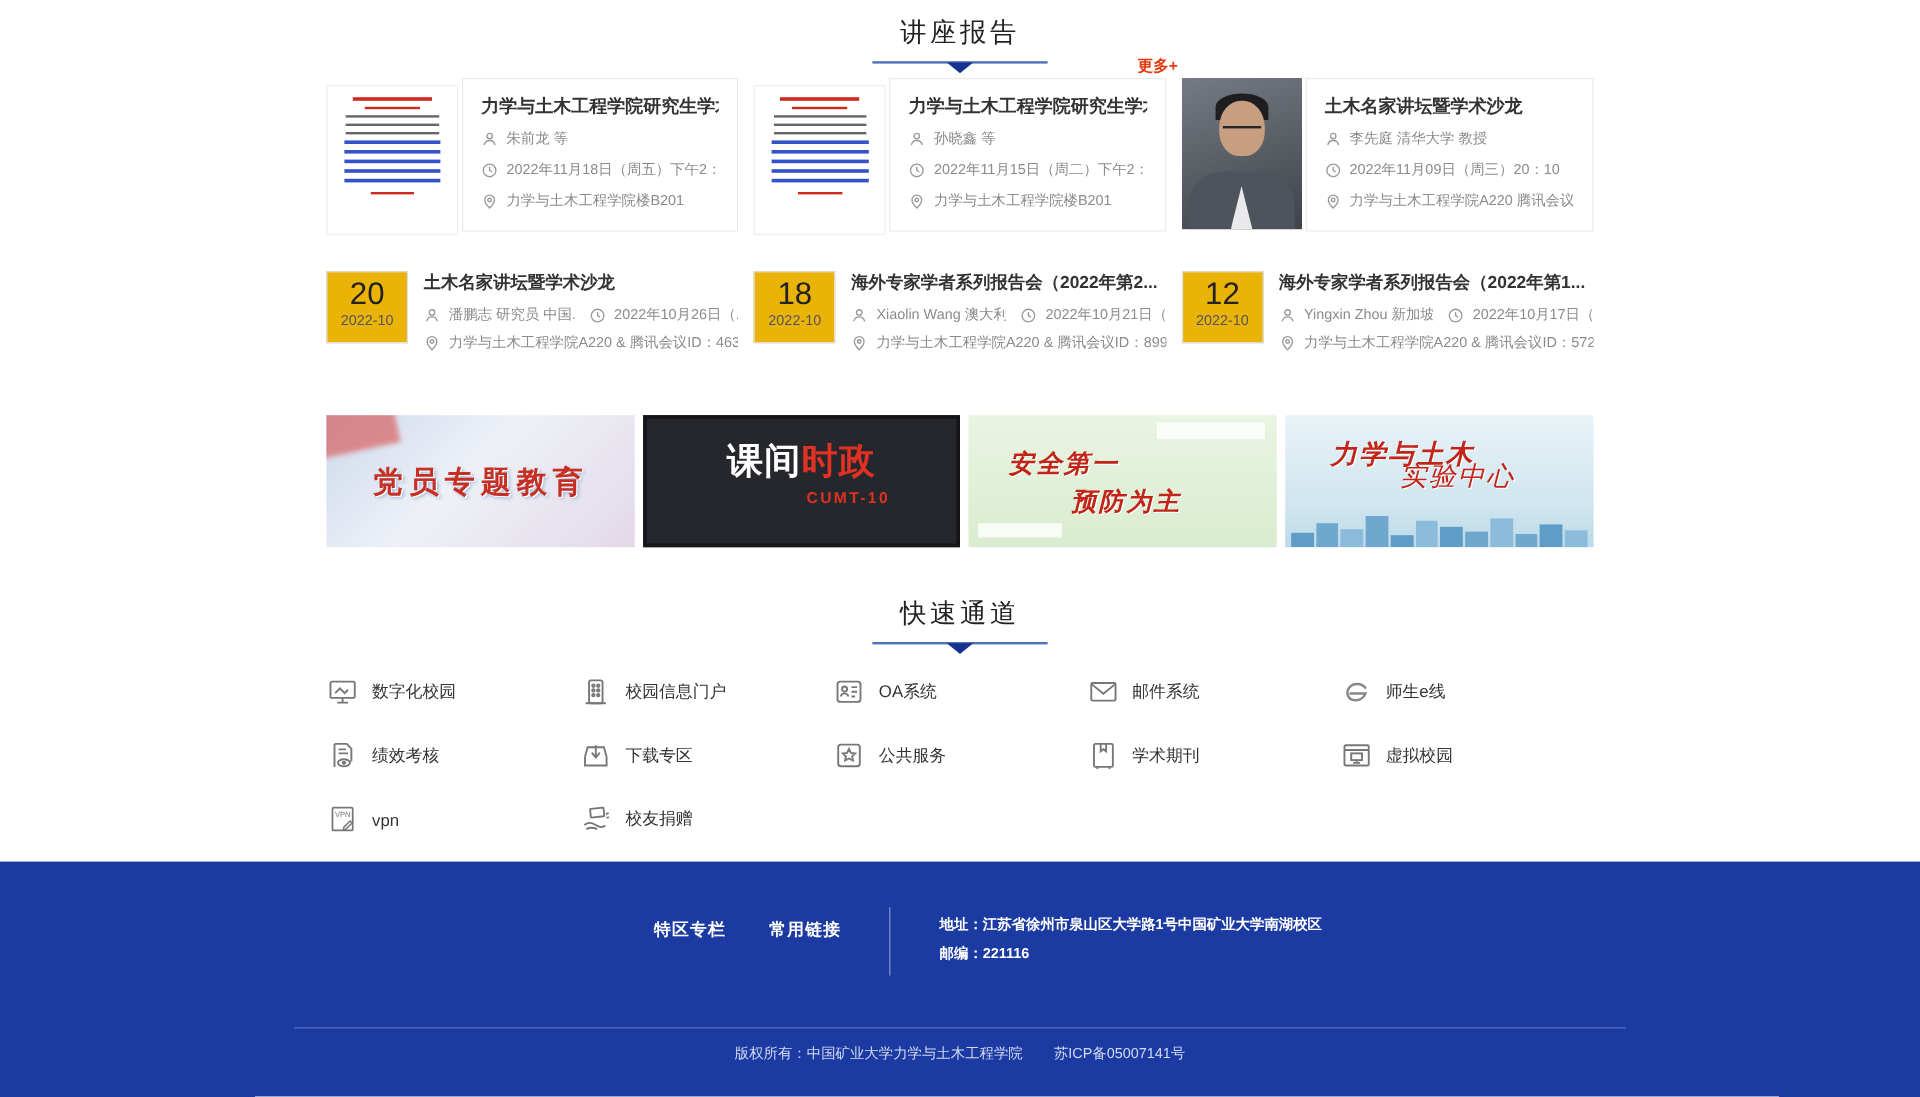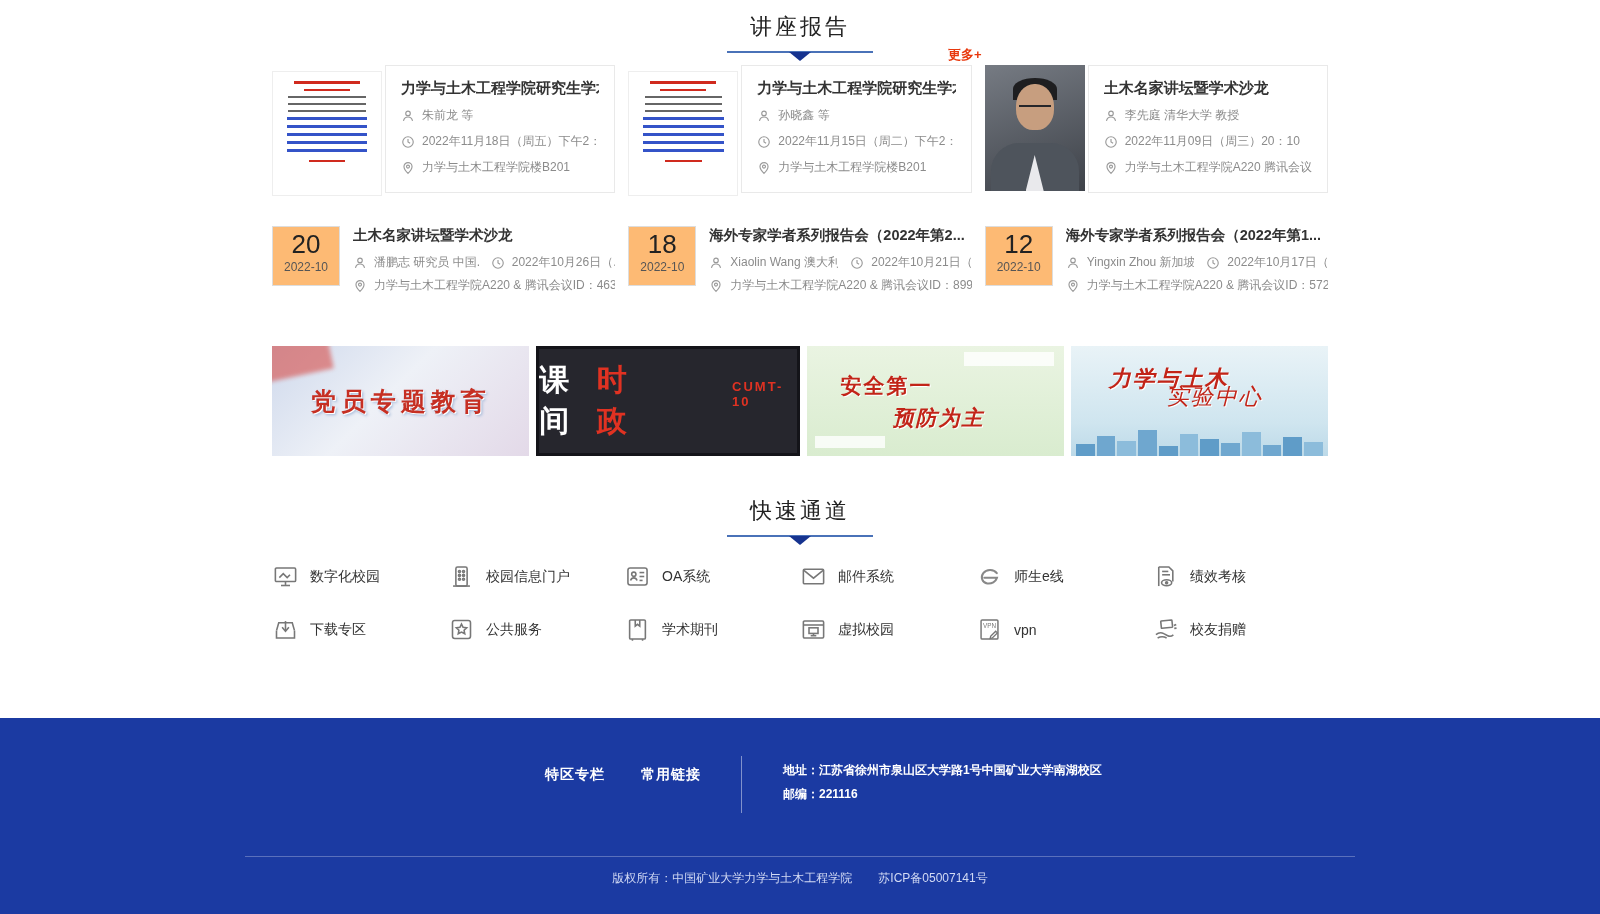--- a/index.html
+++ b/index.html
@@ -43,21 +43,21 @@
          width:18px;height:36px;background:#e9e9ec;clip-path:polygon(50% 0,100% 100%,0 100%);}
   .card-body{flex:1;min-width:0;border:1px solid #e9e9e9;margin-left:3px;padding:13px 15px;height:128px;box-sizing:border-box;}
   .card-title{margin:0;font-size:15px;font-weight:bold;color:#333;white-space:nowrap;overflow:hidden;}
   .meta{display:flex;align-items:center;gap:7px;margin-top:9px;font-size:12px;color:#8b8b8b;
         white-space:nowrap;overflow:hidden;}
   .meta svg{flex:0 0 auto;}
 
   
   .list{display:flex;gap:13px;margin-top:30px;}
   .list-item{flex:1;display:flex;min-width:0;cursor:pointer;}
-  .datebox{flex:0 0 auto;width:66px;height:58px;border:1px solid #ddd;text-align:center;background:#fdba74;}
+  .datebox{flex:0 0 auto;width:66px;height:58px;border:1px solid #ddd;text-align:center;background:#eab308;}
   .datebox .day{display:block;font-size:26px;color:#222;line-height:1.2;margin-top:2px;}
   .datebox .month{display:block;font-size:12px;color:#555;}
   .list-body{flex:1;min-width:0;margin-left:13px;}
   .list-title{margin:0;font-size:14.5px;font-weight:bold;color:#333;white-space:nowrap;overflow:hidden;}
   .list-row{display:flex;gap:12px;margin-top:9px;overflow:hidden;}
   .list-row .meta{margin-top:0;}
 
   
   .banners{display:flex;gap:7px;margin-top:52px;}
   .banner{flex:1;height:110px;position:relative;overflow:hidden;cursor:pointer;display:block;}
@@ -67,50 +67,50 @@
       border-radius:50%;opacity:.9;}
   .b1 .t1{font-size:34px;font-weight:bold;color:#ffd94d;text-shadow:1px 2px 2px #8c0c0c;letter-spacing:2px;}
   .b1 .t2{font-size:19px;font-weight:bold;color:#fff;margin:14px 0 0 4px;text-shadow:1px 1px 2px #8c0c0c;}
   .b2{background:linear-gradient(135deg,#cfd9ec 0%,#eef1f7 45%,#e3d9e8 100%);
       display:flex;align-items:center;justify-content:center;}
   .b2 .flag{position:absolute;top:-14px;left:-12px;width:70px;height:44px;background:#d8413a;
       opacity:.55;filter:blur(2px);transform:rotate(-12deg);}
   .b2 .t1{font-size:25px;font-weight:bold;color:#c62f23;letter-spacing:5px;
       text-shadow:1px 1px 0 #fff,2px 2px 3px #9db4d6;}
   .b3{background:#26262d;border:3px solid #141419;box-sizing:border-box;
-      display:flex;flex-direction:row;align-items:center;justify-content:center;}
+      display:flex;flex-direction:column;align-items:center;justify-content:center;}
   .b3 .row{display:flex;align-items:baseline;}
   .b3 .t1{font-size:30px;font-weight:bold;color:#fff;letter-spacing:1px;}
   .b3 .t2{font-size:30px;font-weight:bold;color:#e03222;letter-spacing:1px;}
   .b3 .t3{font-size:13px;font-weight:bold;color:#e03222;letter-spacing:2px;margin:2px 0 16px 78px;}
   .b4{background:linear-gradient(180deg,#eaf4e2 0%,#d9eccf 100%);}
   .b4 .leaf{position:absolute;top:6px;right:10px;width:90px;height:14px;background:#fff;opacity:.8;}
   .b4 .leaf2{position:absolute;bottom:8px;left:8px;width:70px;height:12px;background:#fff;opacity:.8;}
   .b4 .t1{position:absolute;top:26px;left:34px;font-size:21px;font-weight:bold;color:#c22418;
-      text-shadow:1px 1px 0 #fff;letter-spacing:2px;}
+      text-shadow:1px 1px 0 #fff;letter-spacing:2px;font-style:italic;}
   .b4 .t2{position:absolute;top:58px;left:86px;font-size:21px;font-weight:bold;color:#c22418;
       text-shadow:1px 1px 0 #fff;letter-spacing:2px;font-style:italic;}
   .b5{background:linear-gradient(180deg,#e9f3f7 0%,#cfe5ef 70%,#bcd9e8 100%);}
   .b5 .t1{position:absolute;top:18px;left:38px;font-size:22px;font-weight:bold;color:#c22418;
       text-shadow:1px 1px 0 #fff;letter-spacing:2px;font-style:italic;}
   .b5 .t2{position:absolute;top:36px;left:96px;font-size:22px;font-weight:normal;color:#c22418;
       text-shadow:1px 1px 0 #fff;letter-spacing:2px;font-style:italic;}
   .sky{position:absolute;left:0;right:0;bottom:0;height:30px;display:flex;align-items:flex-end;
       gap:2px;padding:0 5px;}
   .sky i{flex:1;background:#6fa7cf;}
   .sky i:nth-child(odd){background:#5f9cc8;}
   .sky i:nth-child(3n){background:#8cbcdb;}
   .sky i:nth-child(1){height:12px}.sky i:nth-child(2){height:20px}.sky i:nth-child(3){height:15px}
   .sky i:nth-child(4){height:26px}.sky i:nth-child(5){height:10px}.sky i:nth-child(6){height:22px}
   .sky i:nth-child(7){height:17px}.sky i:nth-child(8){height:13px}.sky i:nth-child(9){height:24px}
   .sky i:nth-child(10){height:11px}.sky i:nth-child(11){height:19px}.sky i:nth-child(12){height:14px}
 
   
   .sec-head.quick-head{margin-top:40px;}
-  .quick-grid{display:grid;grid-template-columns:repeat(6,1fr);row-gap:26px;margin-top:26px;}
+  .quick-grid{display:grid;grid-template-columns:repeat(5,1fr);row-gap:26px;margin-top:26px;}
   .qlink{display:flex;align-items:center;gap:11px;font-size:14px;color:#333;cursor:pointer;text-decoration:none;}
   .qlink svg{flex:0 0 auto;}
 
   
   footer{position:absolute;left:0;bottom:0;width:100%;height:196px;background:#1b3aa2;color:#fff;}
   .f-nav{position:absolute;top:48px;left:545px;display:flex;gap:36px;}
   .f-nav a{color:#fff;font-size:14px;font-weight:bold;text-decoration:none;cursor:pointer;letter-spacing:1px;}
   .f-div{position:absolute;left:741px;top:38px;width:1px;height:57px;background:rgba(255,255,255,.45);}
   .f-addr{position:absolute;left:783px;top:40px;font-size:12px;font-weight:bold;line-height:24px;}
   .f-rule{position:absolute;left:245px;right:245px;top:138px;height:1px;background:rgba(255,255,255,.28);}

